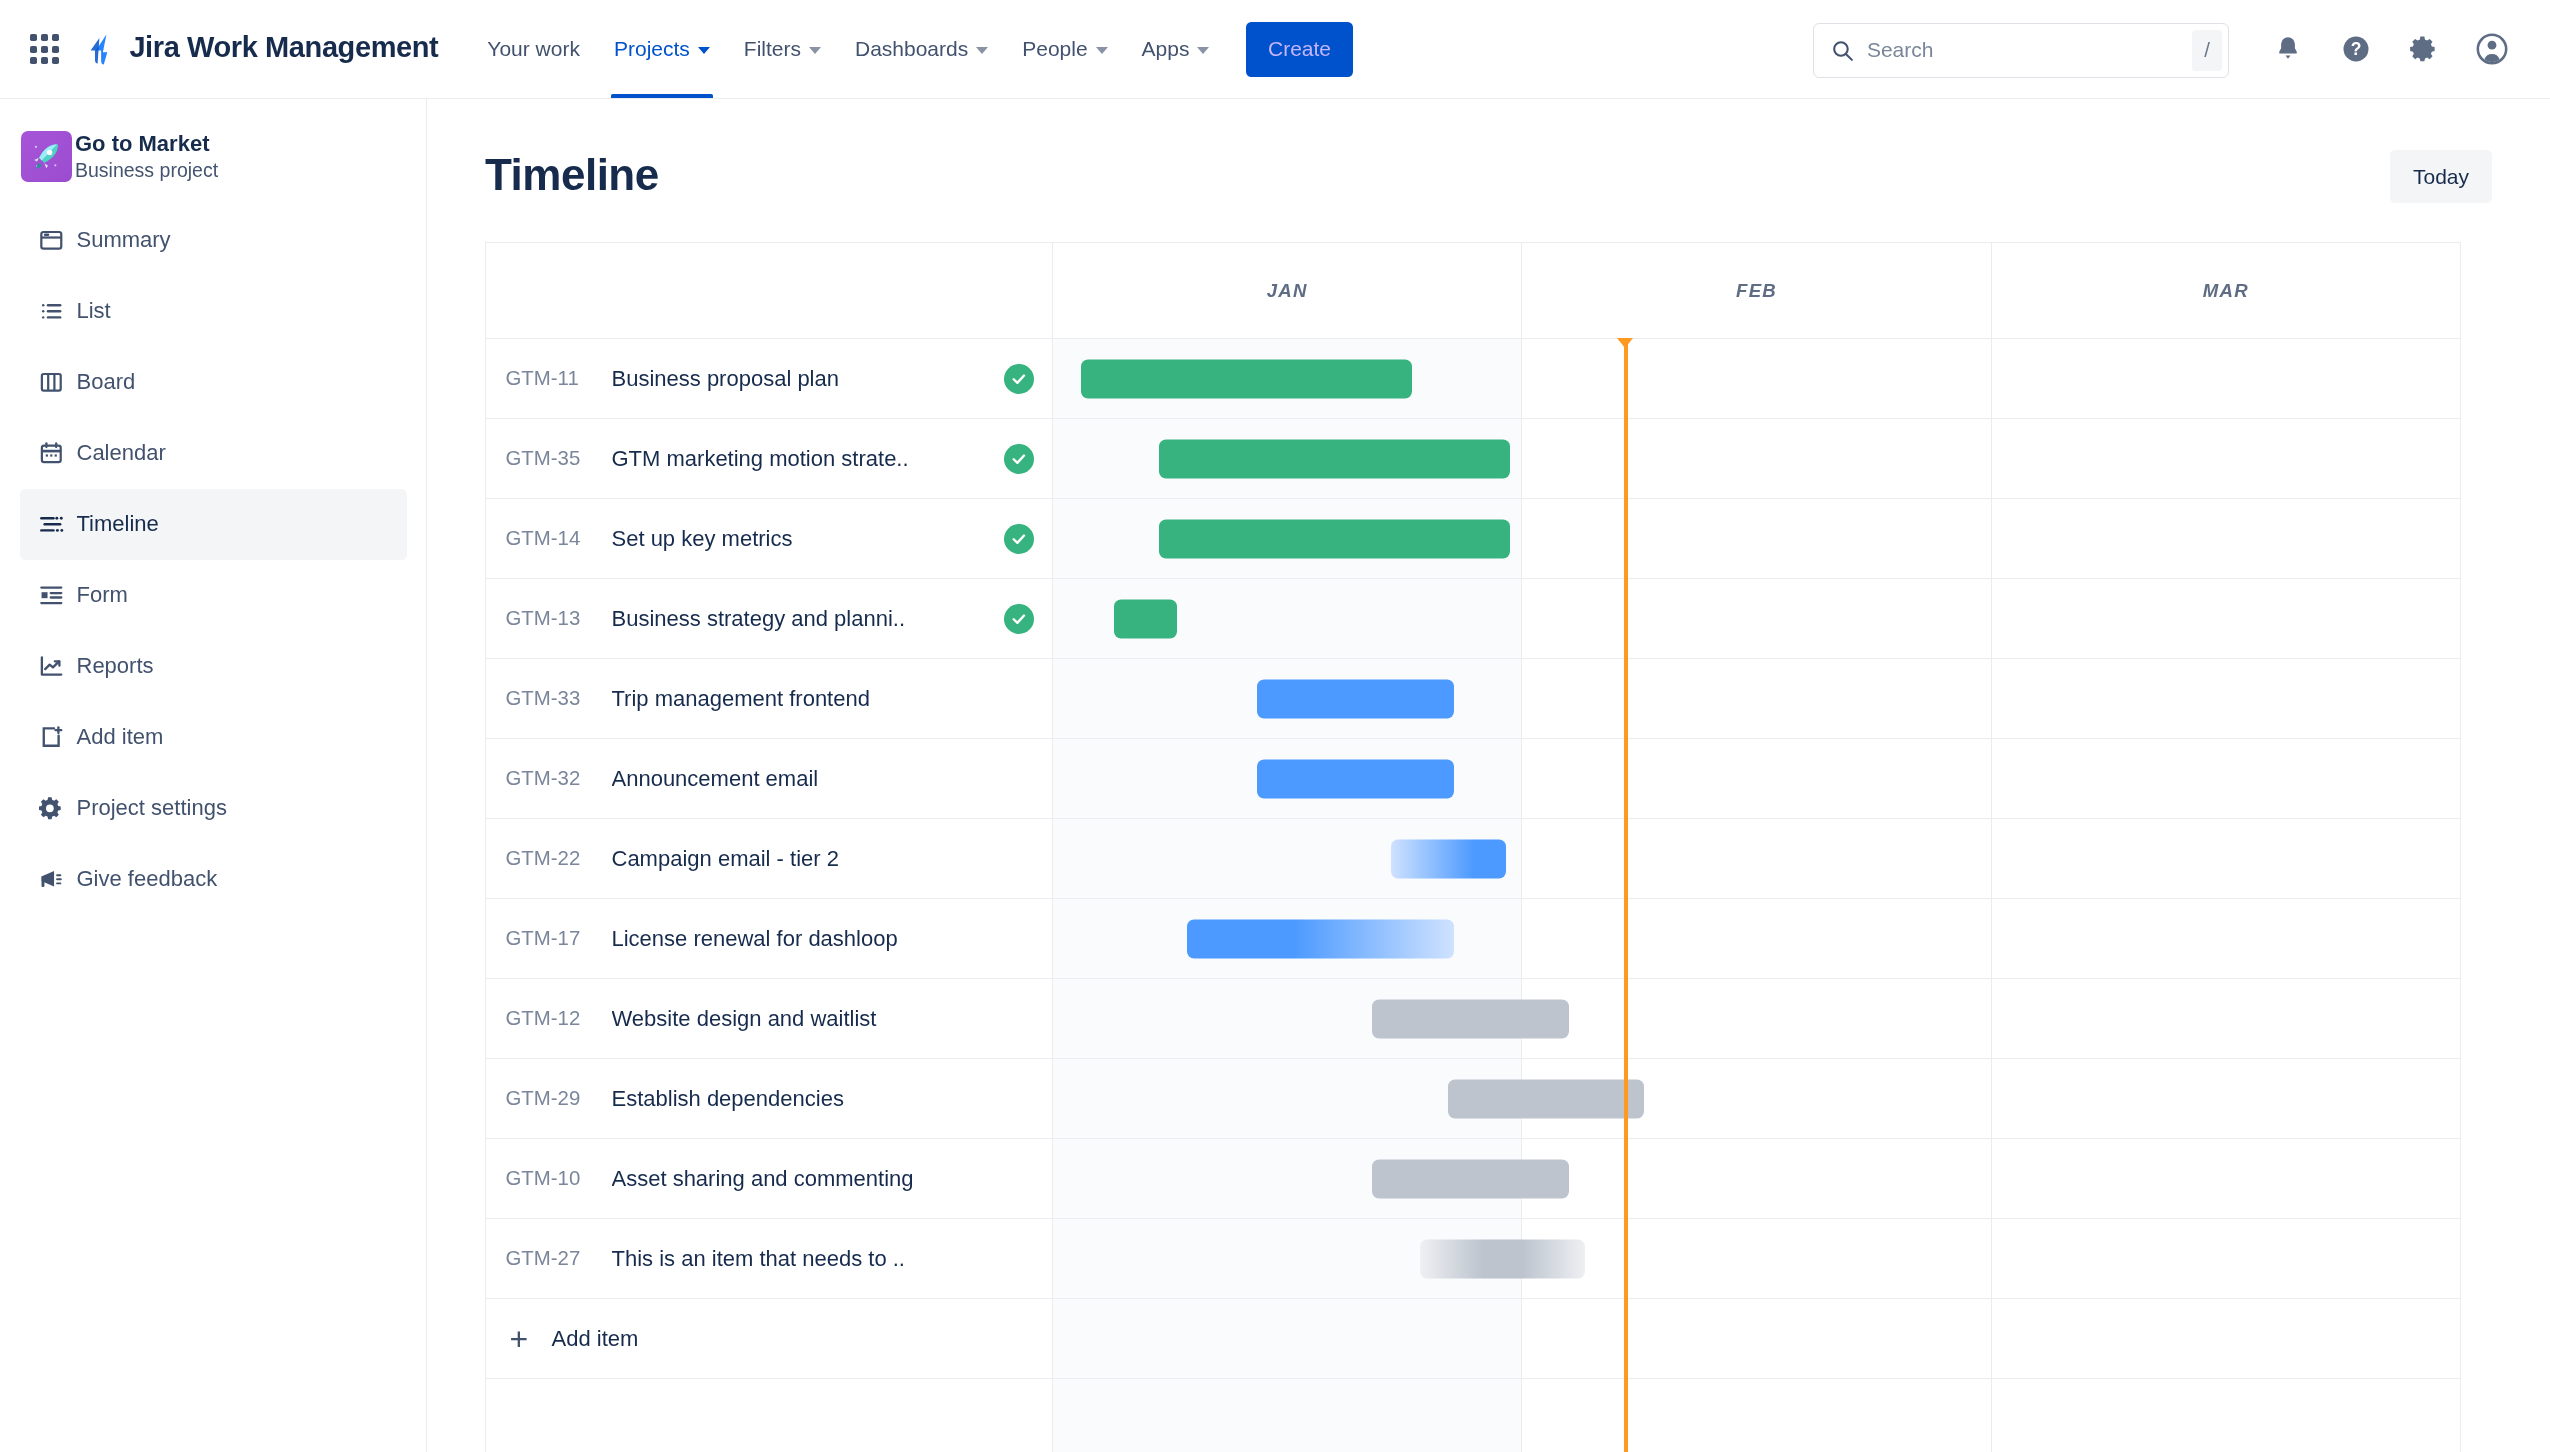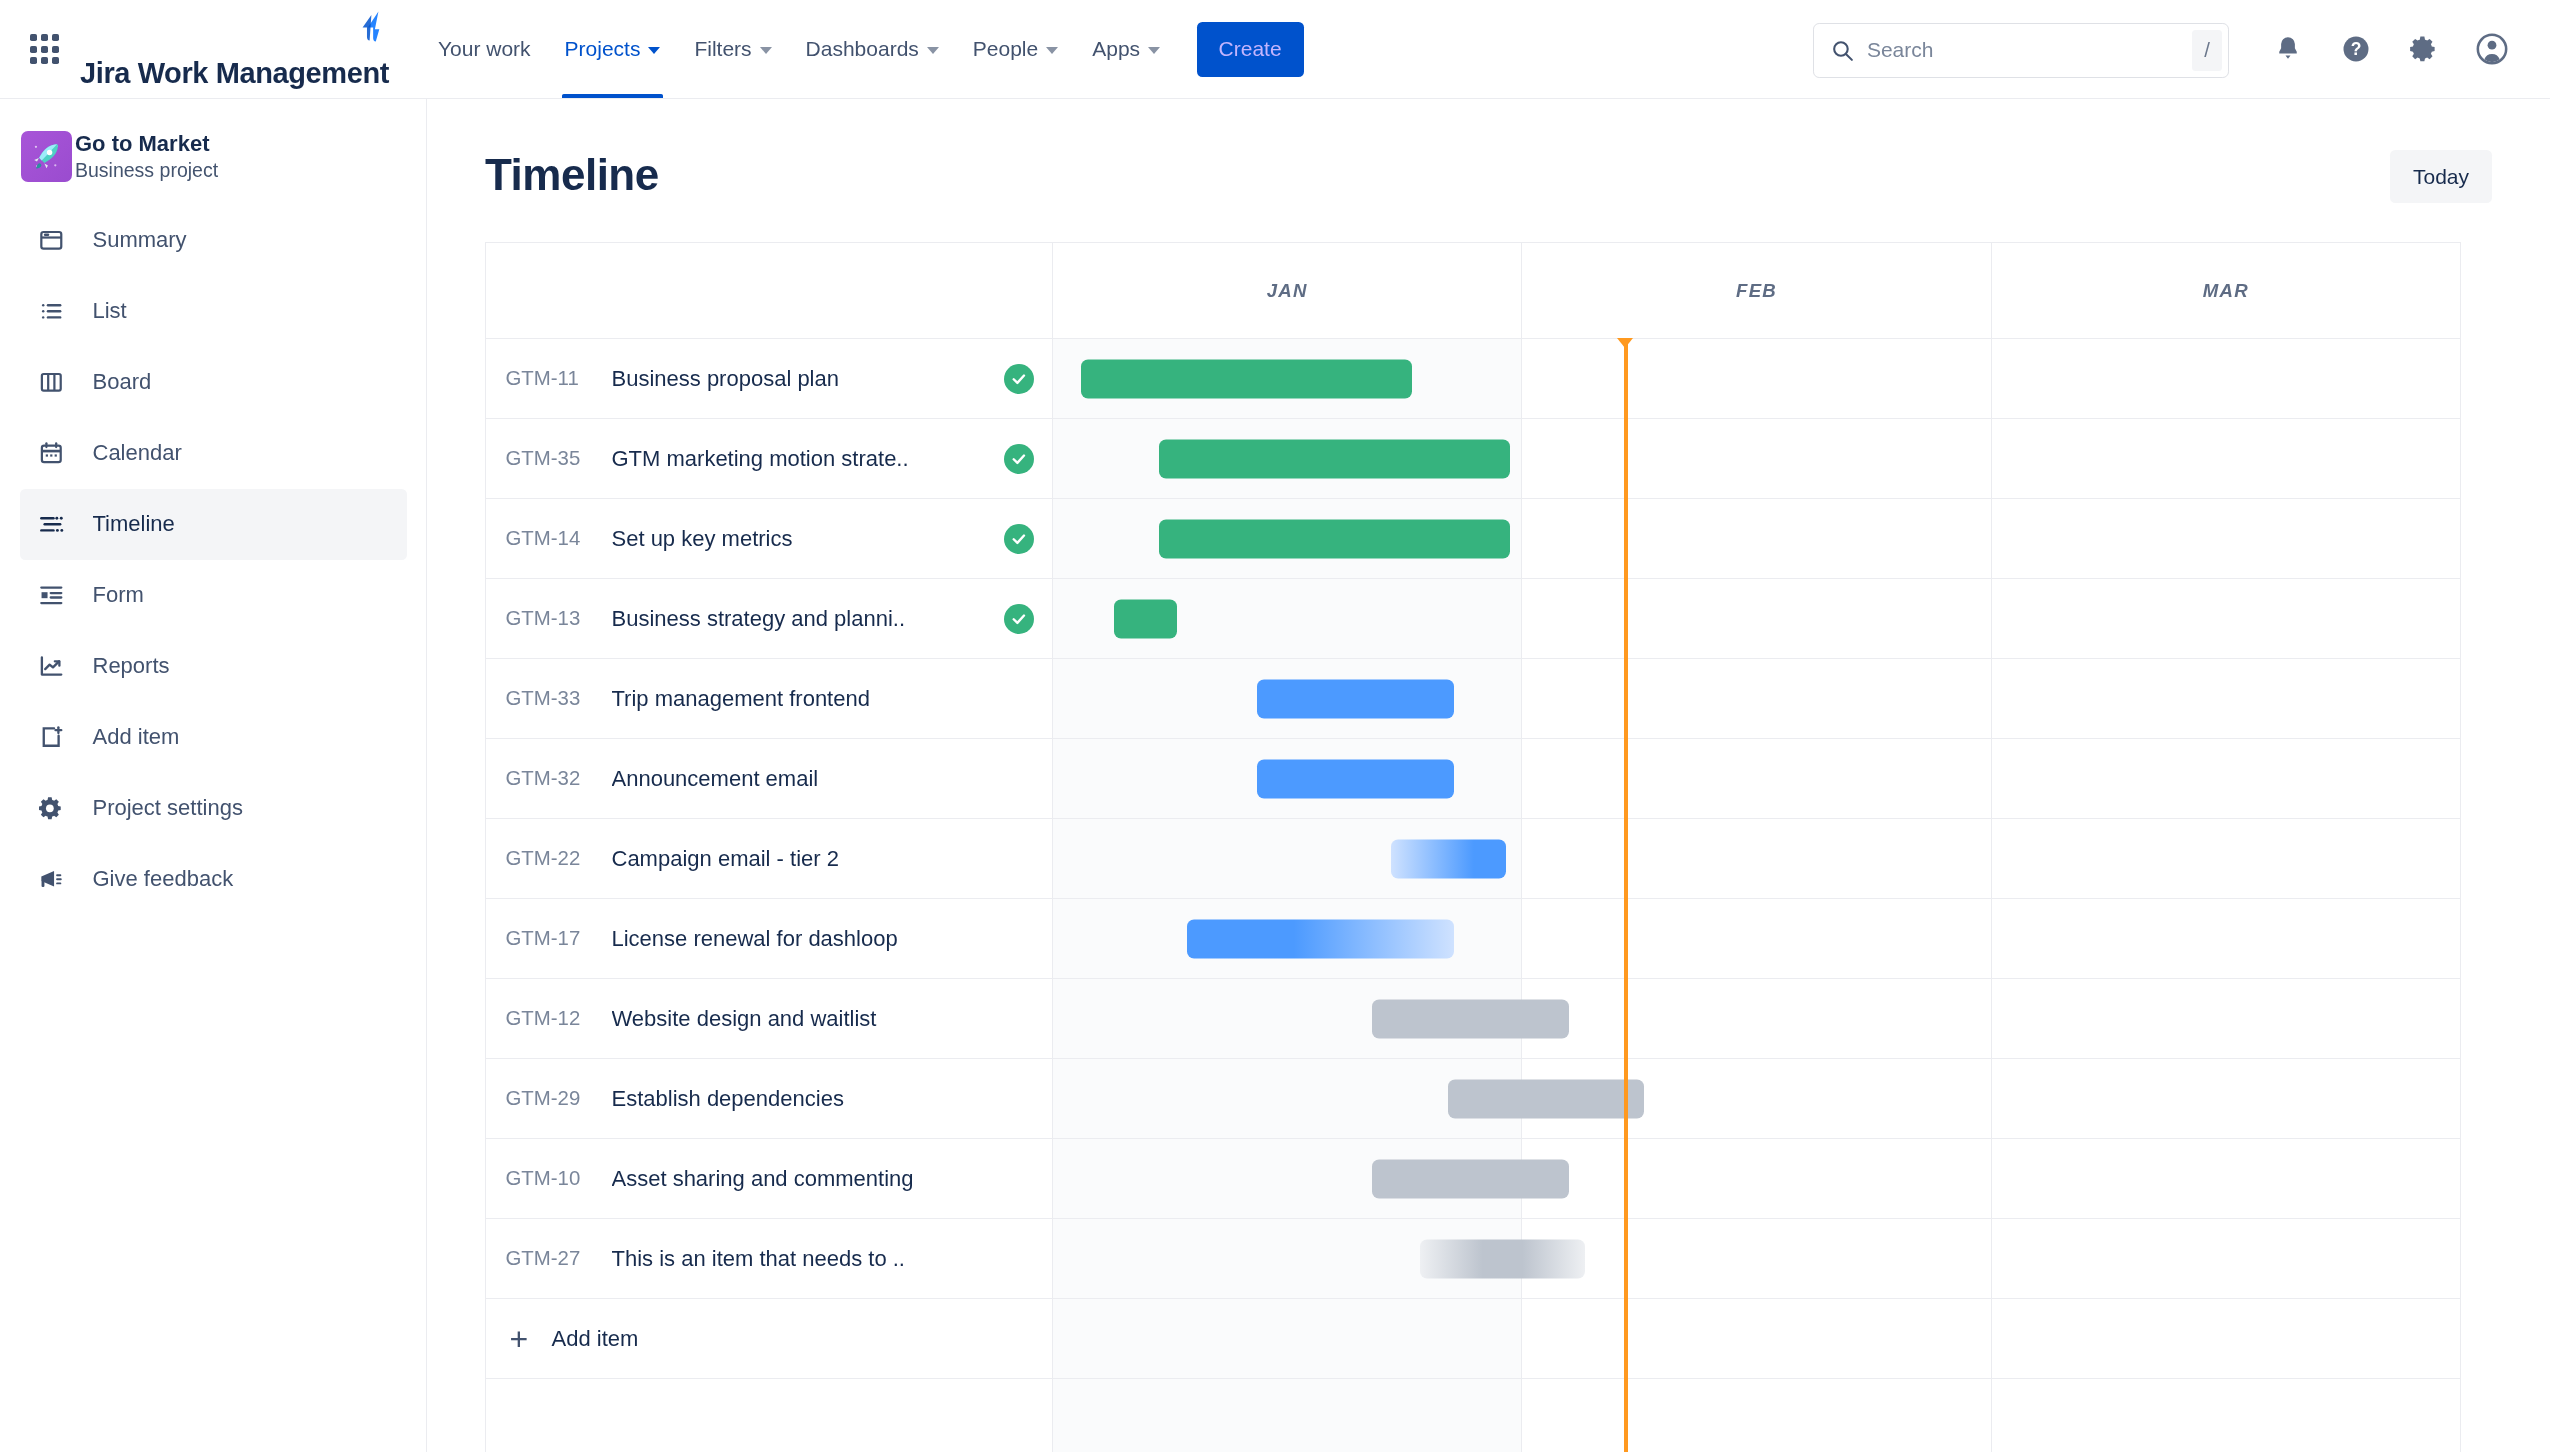--- a/index.html
+++ b/index.html
@@ -18,21 +18,21 @@
     border-bottom: 1.8px solid #ebecf0;
     display: flex; align-items: center;
     padding: 0 30px 0 25px;
     position: relative;
   }
   .appswitcher { width: 39px; height: 39px; display: grid; grid-template-columns: repeat(3, 7px);
     grid-template-rows: repeat(3, 7px); gap: 4.4px; align-content: center; justify-content: center;
     margin-right: 16px; cursor: pointer; }
   .appswitcher i { width: 7px; height: 7px; border-radius: 1.8px; background: #42526e; display:block; }
 
-  .brand { display: flex; align-items: flex-end; gap: 12.4px; margin-right: 32px; cursor: pointer; flex-direction: column; }
+  .brand { display: flex; align-items: flex-start; gap: 12.4px; margin-right: 32px; cursor: pointer; }
   .brand-logo { width: 37px; height: 37px; position: relative; }
   .brand-name { font-size: 29px; font-weight: 700; color: #172b4d; letter-spacing: -0.4px; white-space: nowrap; }
 
   .navlinks { display: flex; align-items: center; gap: 0; height: 100%; }
   .navitem {
     display: flex; align-items: center; gap: 8px;
     padding: 0 17px; height: 100%;
     font-size: 21px; color: #42526e; cursor: pointer;
     position: relative; white-space: nowrap;
   }
@@ -84,21 +84,21 @@
     width: 51px; height: 51px; border-radius: 7px; flex: 0 0 51px;
     background: linear-gradient(135deg,#a855d8 0%,#9a4ccf 100%);
     display: flex; align-items: center; justify-content: center; position: relative; overflow: hidden;
   }
   .proj-texts { display: flex; flex-direction: column; gap: 2.7px; }
   .proj-title { font-size: 22px; font-weight: 700; color: #172b4d; line-height: 1.15; }
   .proj-sub { font-size: 19.5px; color: #44546f; line-height: 1.15; }
 
   .sb-list { padding: 0 19.5px; }
   .sb-item {
-    display: flex; align-items: center; gap: 25px;
+    display: flex; align-items: center; gap: 9px;
     height: 71px; padding: 0 16px; border-radius: 5.3px;
     font-size: 22px; color: #42526e; cursor: pointer; position: relative;
   }
   .sb-item.active { background: #f4f5f7; color: #172b4d; }
   .sb-ico { width: 32px; height: 32px; flex: 0 0 32px; display: flex; align-items: center; justify-content: center; }
   .sb-label { white-space: nowrap; }
 
   
   .main { flex: 1; padding: 51px 58px 0 58px; position: relative; min-width: 0; }
   .main-head { display: flex; align-items: flex-start; justify-content: space-between; margin-bottom: 39px; }

